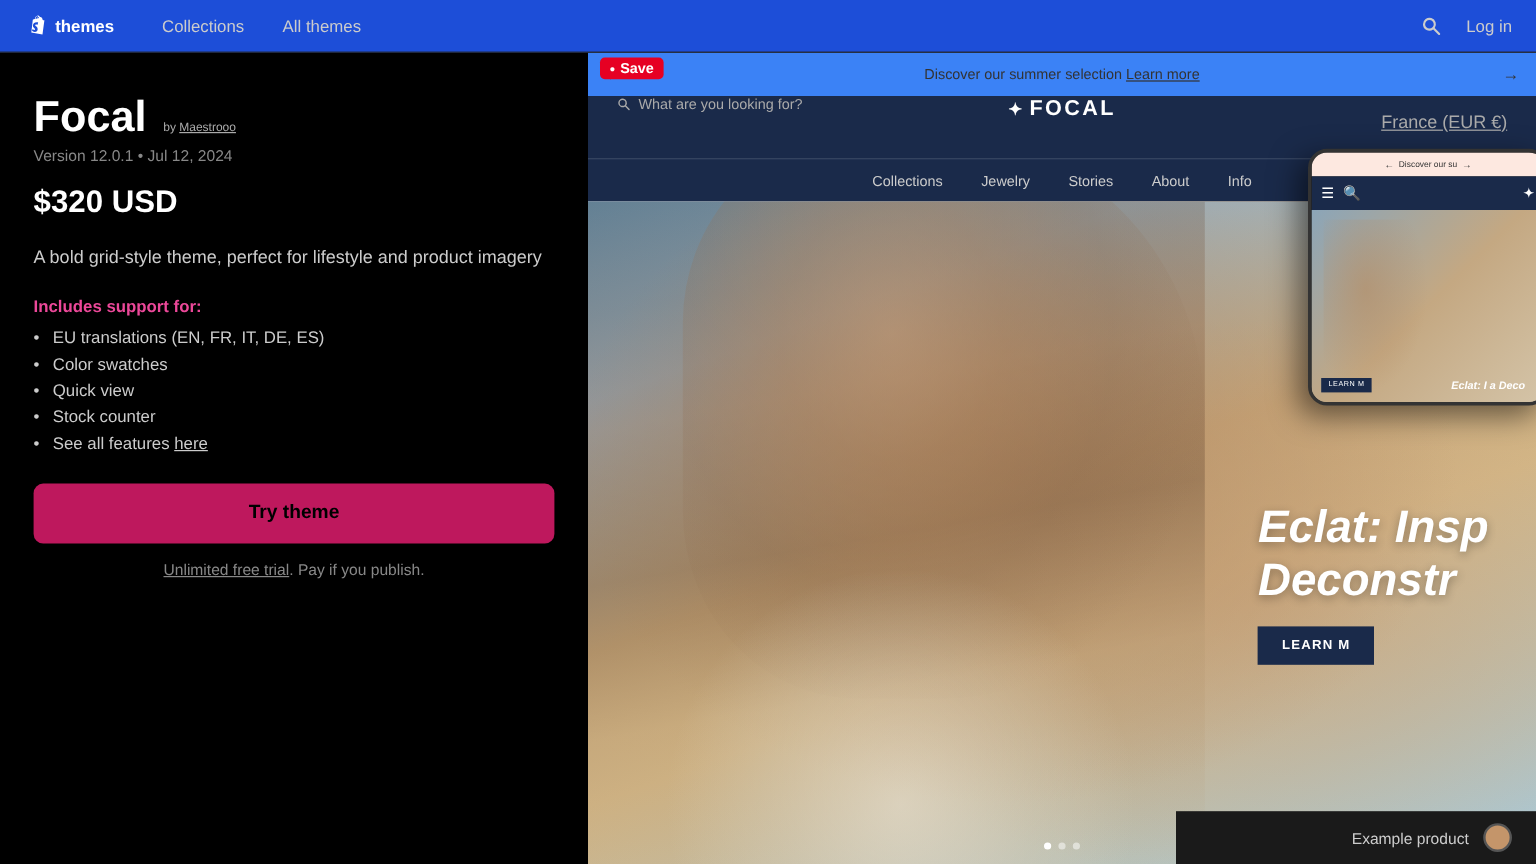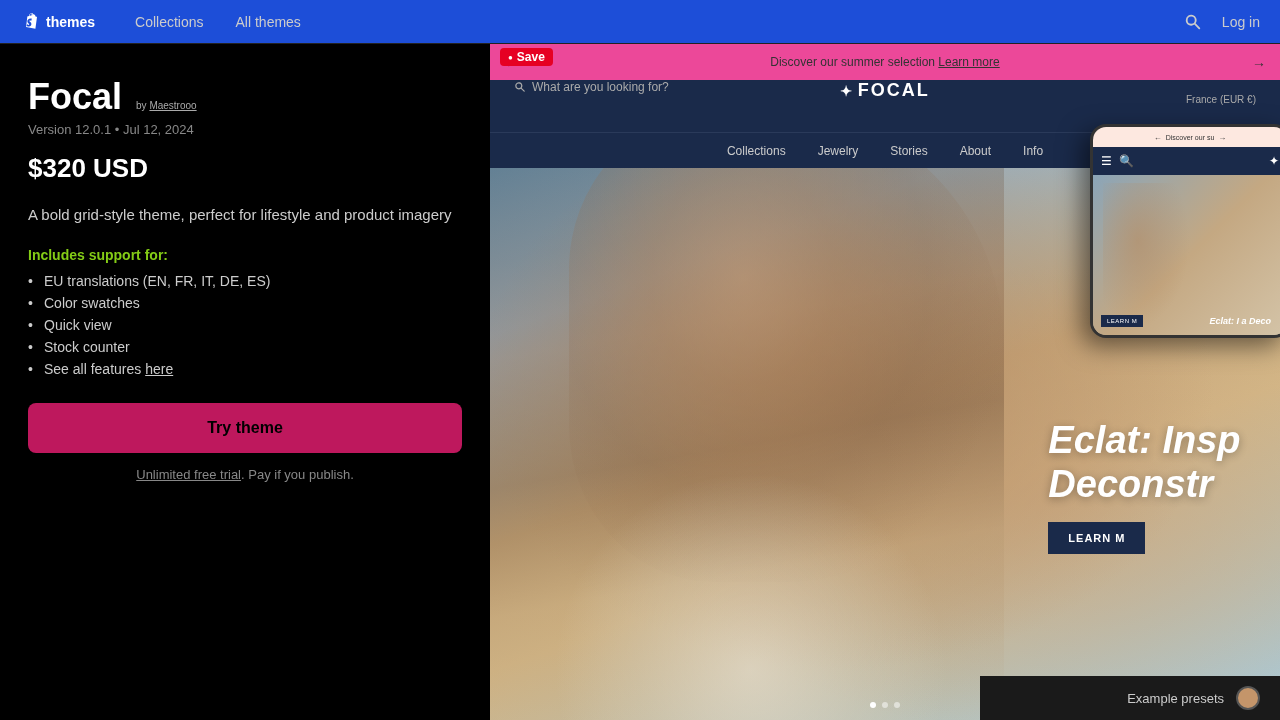--- a/index.html
+++ b/index.html
@@ -115,21 +115,21 @@
     }
     .theme-desc {
       font-size: 15px;
       color: #ccc;
       line-height: 1.5;
       margin-bottom: 20px;
     }
     .features-title {
       font-size: 14px;
       font-weight: 700;
-      color: #84cc16;
+      color: #ec4899;
       margin-bottom: 10px;
     }
     .features-list {
       list-style: none;
       margin-bottom: 20px;
     }
     .features-list li {
       font-size: 14px;
       color: #ccc;
       margin-bottom: 6px;
@@ -201,21 +201,21 @@
     .store-preview {
       width: 100%;
       height: 100%;
       background: #fff;
       position: relative;
       overflow: hidden;
     }
 
     
     .announcement-bar {
-      background: #ec4899;
+      background: #3b82f6;
       height: 36px;
       display: flex;
       align-items: center;
       justify-content: center;
       font-size: 12px;
       color: #333;
       position: relative;
       padding: 0 40px;
     }
     .ann-arrow {
@@ -274,22 +274,23 @@
       font-weight: 700;
       color: #fff;
       letter-spacing: 2px;
       display: flex;
       align-items: center;
       gap: 4px;
     }
     .store-logo-star { font-size: 14px; color: #fff; }
     .store-region {
       margin-left: auto;
-      font-size: 10px;
+      font-size: 15px;
       color: #aaa;
+      text-decoration: underline;
     }
 
     
     .store-nav {
       background: #1a2a4a;
       border-top: 1px solid #2a3a5a;
       height: 36px;
       display: flex;
       align-items: center;
       justify-content: center;
@@ -630,17 +631,17 @@
 a Deco</div>
             </div>
             <div class="mobile-learn-btn" style="position:absolute;bottom:8px;left:8px;z-index:3;">LEARN M</div>
           </div>
         </div>
 
       </div>
     </div>
 
     <div class="bottom-bar">
-      <span class="example-presets-label">Example presets</span>
+      <span class="example-presets-label">Example product</span>
       <div class="preset-circle"></div>
     </div>
   </div>
 </div>
 
 </body></html>

